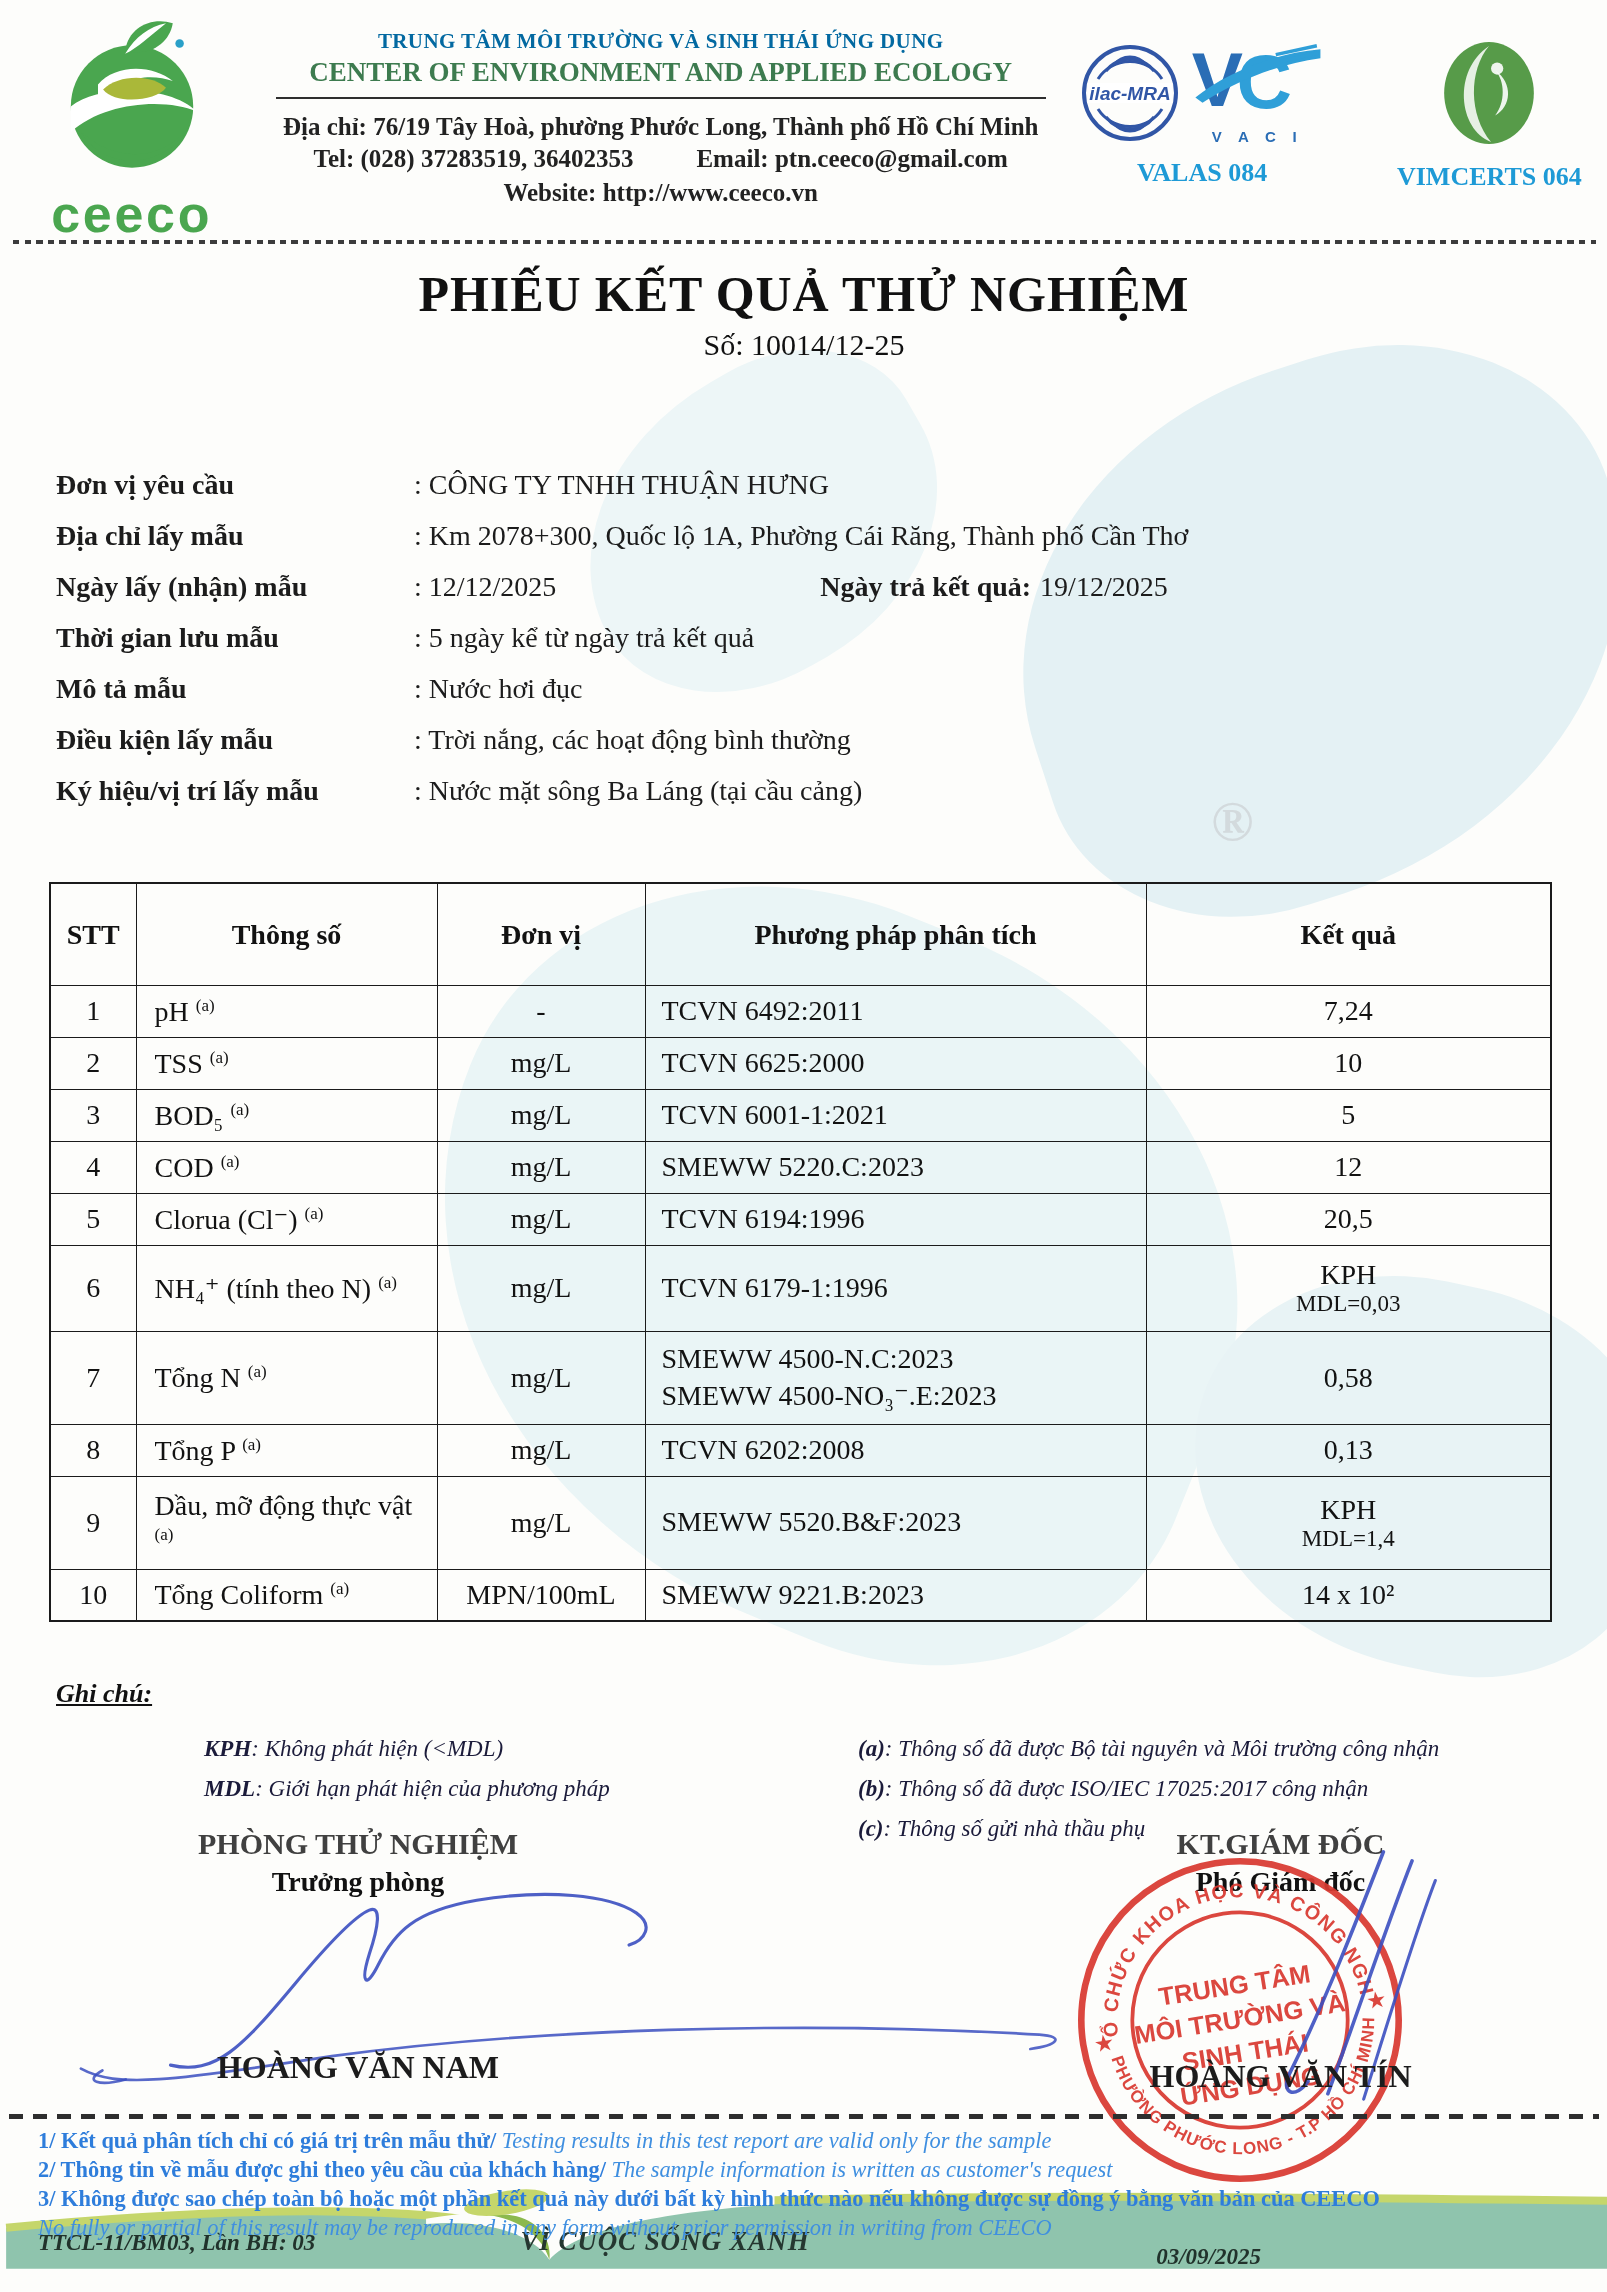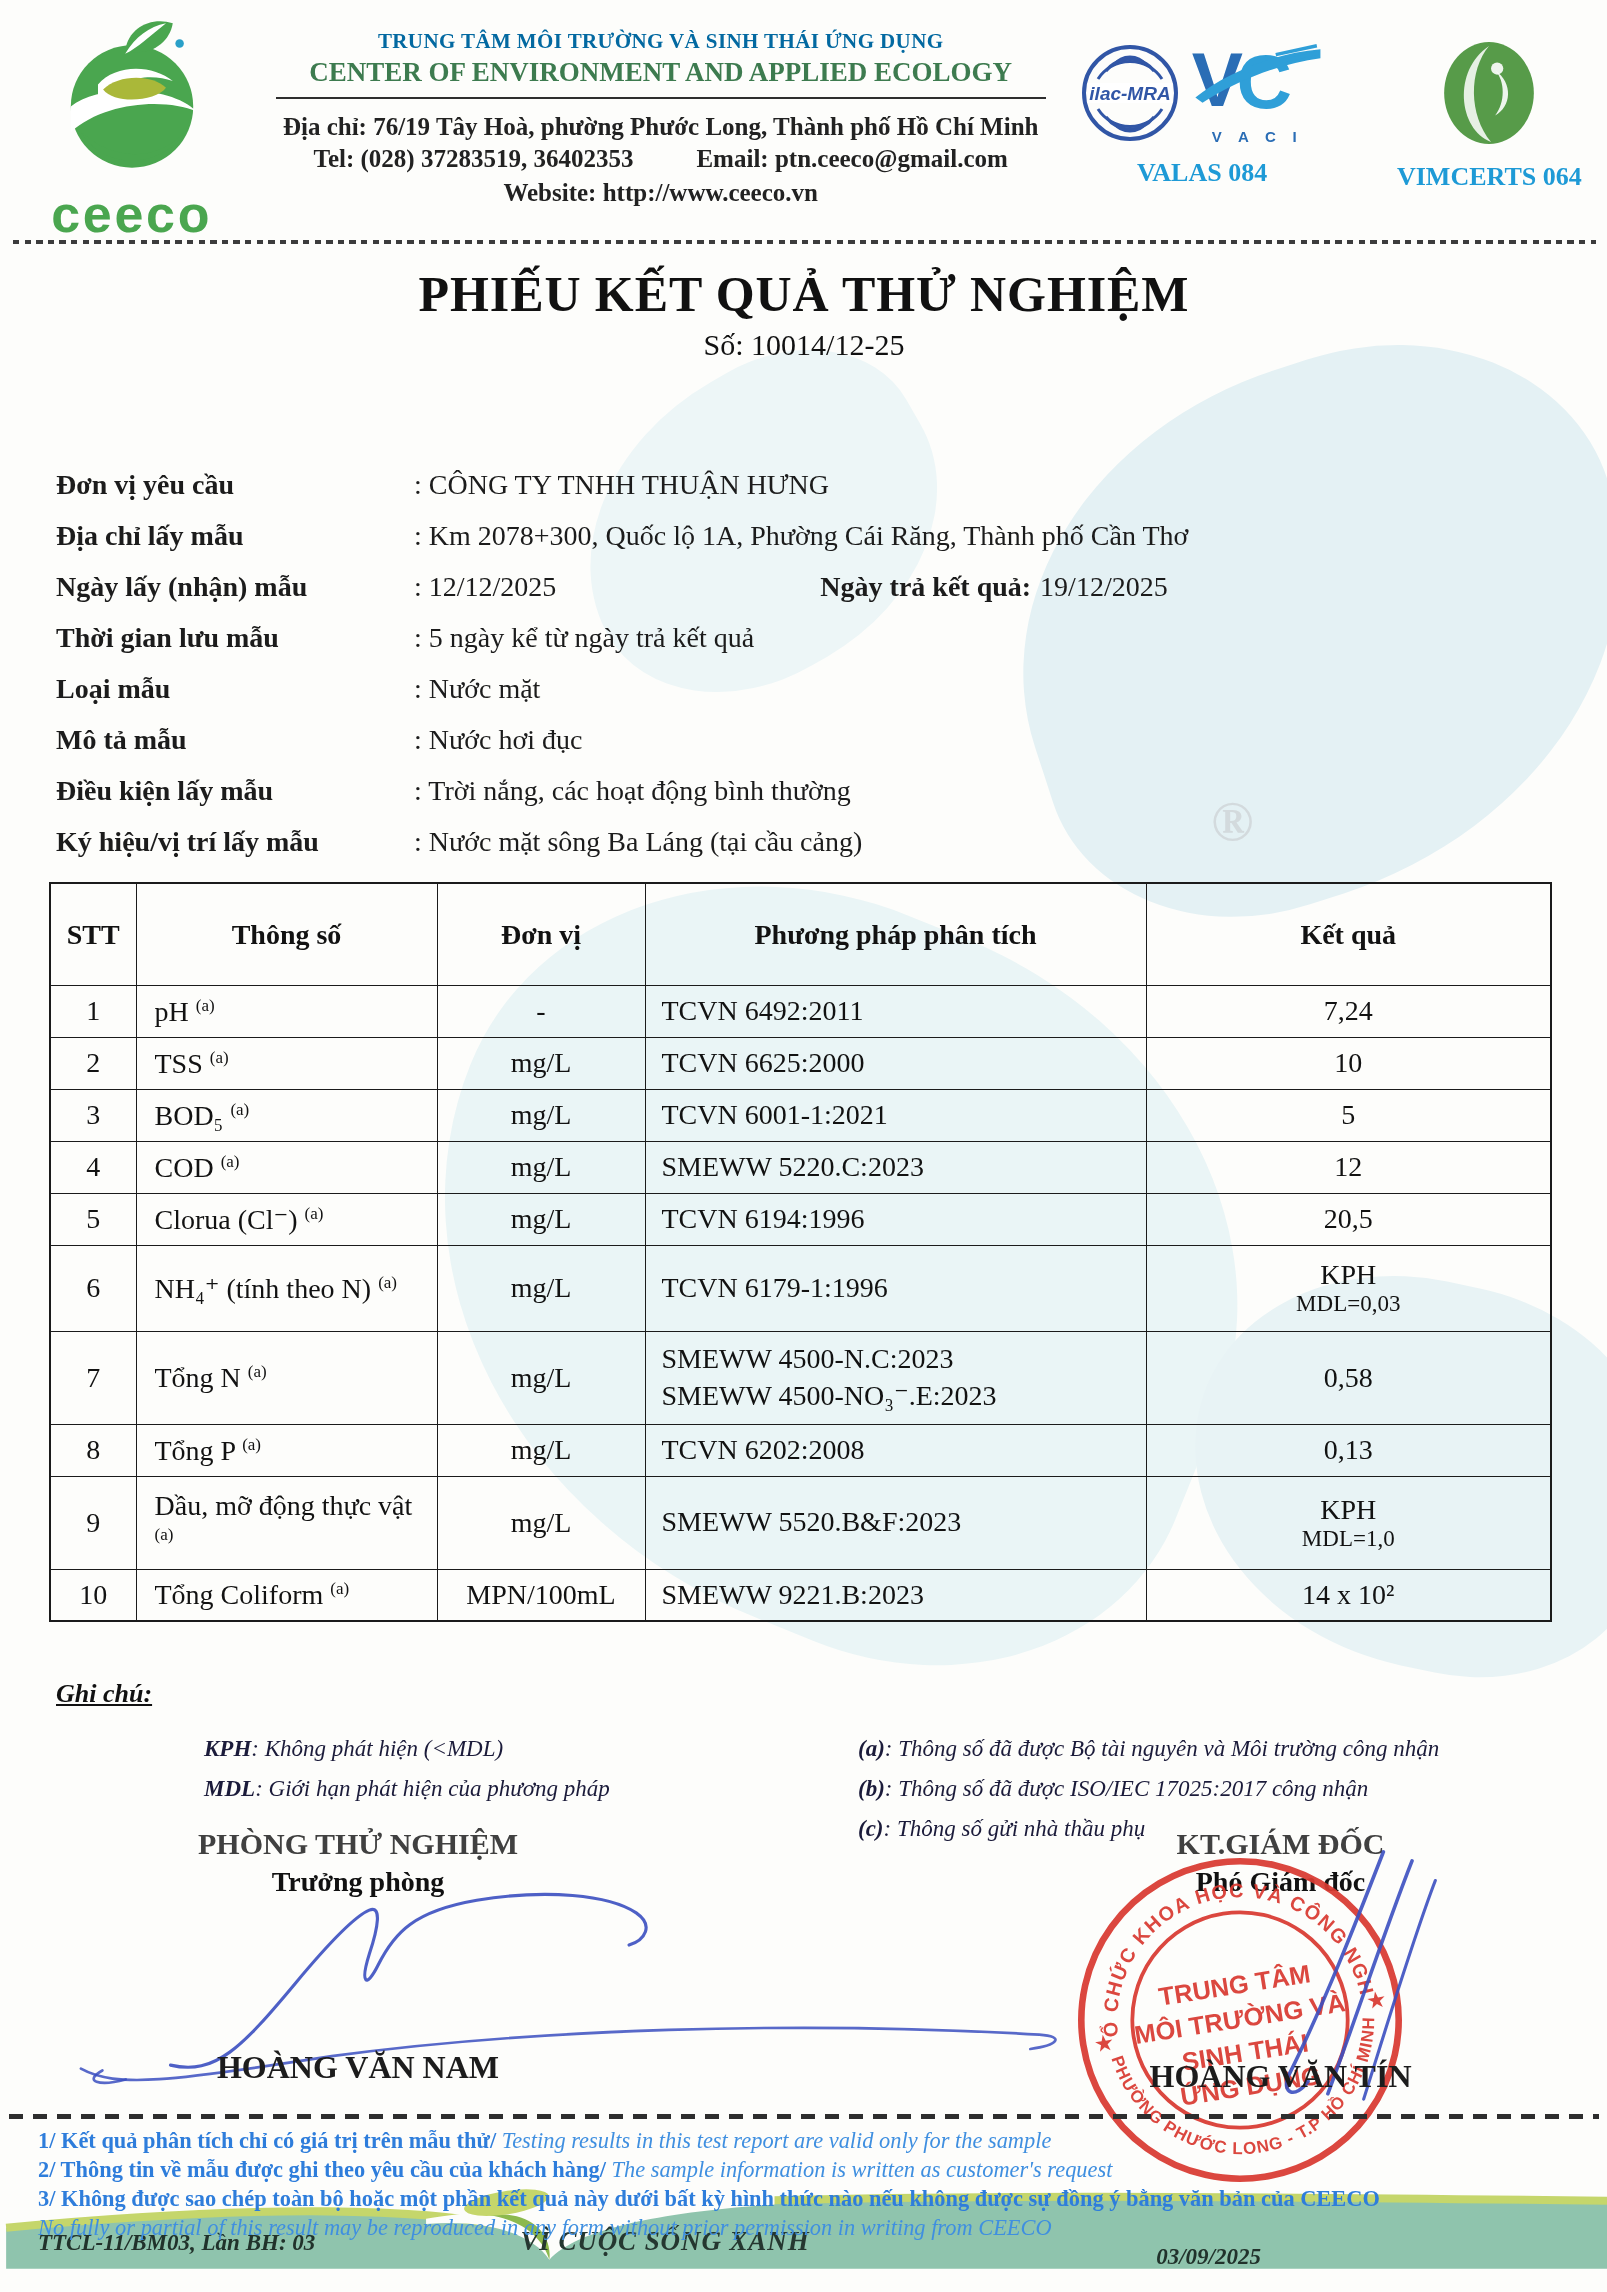--- a/index.html
+++ b/index.html
@@ -202,24 +202,20 @@
       <span class="info-label">Ngày lấy (nhận) mẫu</span>
       <span class="info-value">: 12/12/2025</span>
       <span class="info-extra-label">Ngày trả kết quả:</span>
       <span class="info-extra-value">19/12/2025</span>
     </div>
     <div class="info-row">
       <span class="info-label">Thời gian lưu mẫu</span>
       <span class="info-value">: 5 ngày kể từ ngày trả kết quả</span>
     </div>
     <div class="info-row">
-      <span class="info-label">Loại mẫu</span>
-      <span class="info-value">: Nước mặt</span>
-    </div>
-    <div class="info-row">
       <span class="info-label">Mô tả mẫu</span>
       <span class="info-value">: Nước hơi đục</span>
     </div>
     <div class="info-row">
       <span class="info-label">Điều kiện lấy mẫu</span>
       <span class="info-value">: Trời nắng, các hoạt động bình thường</span>
     </div>
     <div class="info-row">
       <span class="info-label">Ký hiệu/vị trí lấy mẫu</span>
       <span class="info-value">: Nước mặt sông Ba Láng (tại cầu cảng)</span>
@@ -325,21 +321,21 @@
         <td class="td-c"><span>0,13</span></td>
       </tr>
       <tr class="tall2">
         <td class="td-c">9</td>
         <td class="td-param"><span>Dầu, mỡ động thực vật</span> <sup class="fnote">(a)</sup></td>
         <td class="td-c">mg/L</td>
         <td class="td-method">
             <span>SMEWW 5520.B&amp;F:2023</span>
             <span></span>
           </td>
-        <td class="td-c"><span>KPH</span><span class="res2">MDL=1,0</span></td>
+        <td class="td-c"><span>KPH</span><span class="res2">MDL=1,4</span></td>
       </tr>
       <tr>
         <td class="td-c">10</td>
         <td class="td-param"><span>Tổng Coliform</span> <sup class="fnote">(a)</sup></td>
         <td class="td-c">MPN/100mL</td>
         <td class="td-method">
             <span>SMEWW 9221.B:2023</span>
             <span></span>
           </td>
         <td class="td-c"><span>14 x 10²</span></td>

